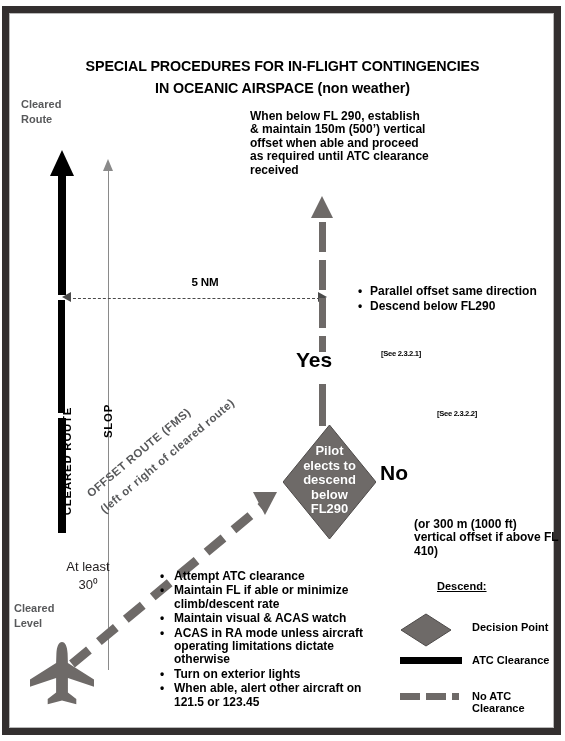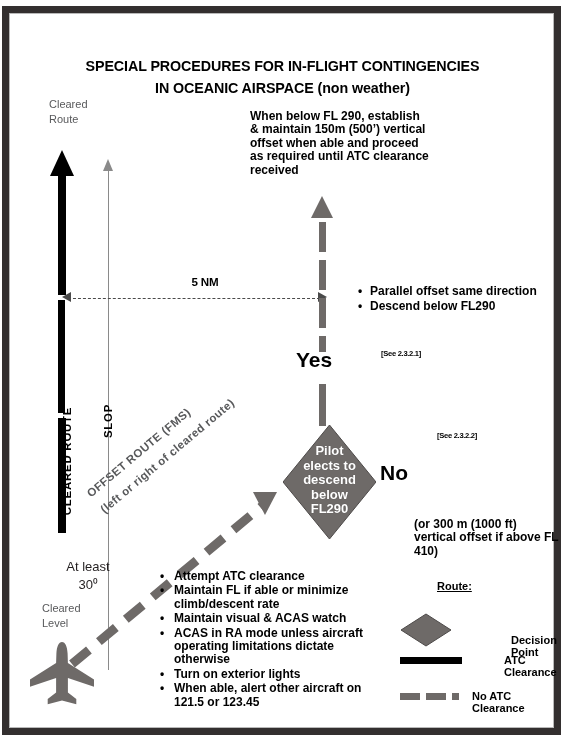--- a/index.html
+++ b/index.html
@@ -25,21 +25,21 @@
   #title{
     left:0;top:22px;width:565px;text-align:center;
     font-weight:bold;font-size:14.3px;line-height:22px;color:#000;
     letter-spacing:-0.1px;
     margin-top:33px;
   }
   #title div{white-space:nowrap;}
 
   
   .blk{font-size:12px;line-height:13.4px;color:#000;font-weight:bold;}
-  .lightlbl{font-size:11px;line-height:15px;color:#58595b;font-weight:normal;margin-left:28px;}
+  .lightlbl{font-size:11px;line-height:15px;color:#58595b;font-weight:bold;}
   .ref{font-size:7.6px;color:#000;font-weight:bold;letter-spacing:-0.3px;}
 
   
   #cleared-arrow-shaft{
     left:58px;top:172px;width:8px;height:123px;background:#000;
   }
   #cleared-arrow-shaft2{
     left:58px;top:300px;width:7px;height:113px;background:#000;
   }
   #cleared-arrow-shaft3{
@@ -198,21 +198,21 @@
     </svg>
   </div>
   <div class="abs" id="diamond-text">
     <div>Pilot</div>
     <div>elects to</div>
     <div>descend</div>
     <div>below</div>
     <div>FL290</div>
   </div>
 
-  <div class="abs ref" style="left:437px;top:431px;">[See 2.3.2.2]</div>
+  <div class="abs ref" style="left:437px;top:409px;">[See 2.3.2.2]</div>
   <div class="abs blk" style="left:414px;top:518px;width:148px;">(or 300 m (1000 ft) vertical offset if above FL 410)</div>
 
   <svg class="abs" id="offset-wrap">
     <line x1="72" y1="664" x2="262" y2="506" stroke="#6e6a68" stroke-width="9" stroke-dasharray="22,13" stroke-linecap="butt"></line>
     <polygon points="253,492 277,492 265,515" fill="#6e6a68"></polygon>
   </svg>
 
   <div class="abs" style="left:82px;top:487px;width:230px;
        transform:rotate(-40deg);transform-origin:left top;
        font-size:11.5px;font-weight:bold;color:#58595b;line-height:21px;letter-spacing:0.4px;">
@@ -257,30 +257,30 @@
     <div style="display:flex;margin-bottom:1px;">
       <span class="blk" style="width:14px;flex:none;">•</span>
       <span class="blk">Turn on exterior lights</span>
     </div>
     <div style="display:flex;">
       <span class="blk" style="width:14px;flex:none;">•</span>
       <span class="blk">When able, alert other aircraft on 121.5 or 123.45</span>
     </div>
   </div>
 
-  <div class="abs" id="legend-title">Route:</div>
+  <div class="abs" id="legend-title">Descend:</div>
 
   <div class="abs" id="lg-diamond">
     <svg width="52" height="34" viewBox="0 0 52 34">
       <polygon points="26,1 51,17 26,33 1,17" fill="#6e6a68" stroke="#4d4a49" stroke-width="1"></polygon>
     </svg>
   </div>
-  <div class="abs lg-row" style="left:472px;top:634px;margin-left:39px;">Decision Point</div>
+  <div class="abs lg-row" style="left:472px;top:621px;">Decision Point</div>
 
   <div class="abs" id="lg-solid"></div>
-  <div class="abs lg-row" style="left:472px;top:654px;margin-left:32px;">ATC Clearance</div>
+  <div class="abs lg-row" style="left:472px;top:654px;">ATC Clearance</div>
 
   <div class="abs" id="lg-dash1"></div>
   <div class="abs" id="lg-dash2"></div>
   <div class="abs" id="lg-dash3"></div>
   <div class="abs lg-row" style="left:472px;top:690px;">No ATC Clearance</div>
 
 </div>
 
 </body></html>

